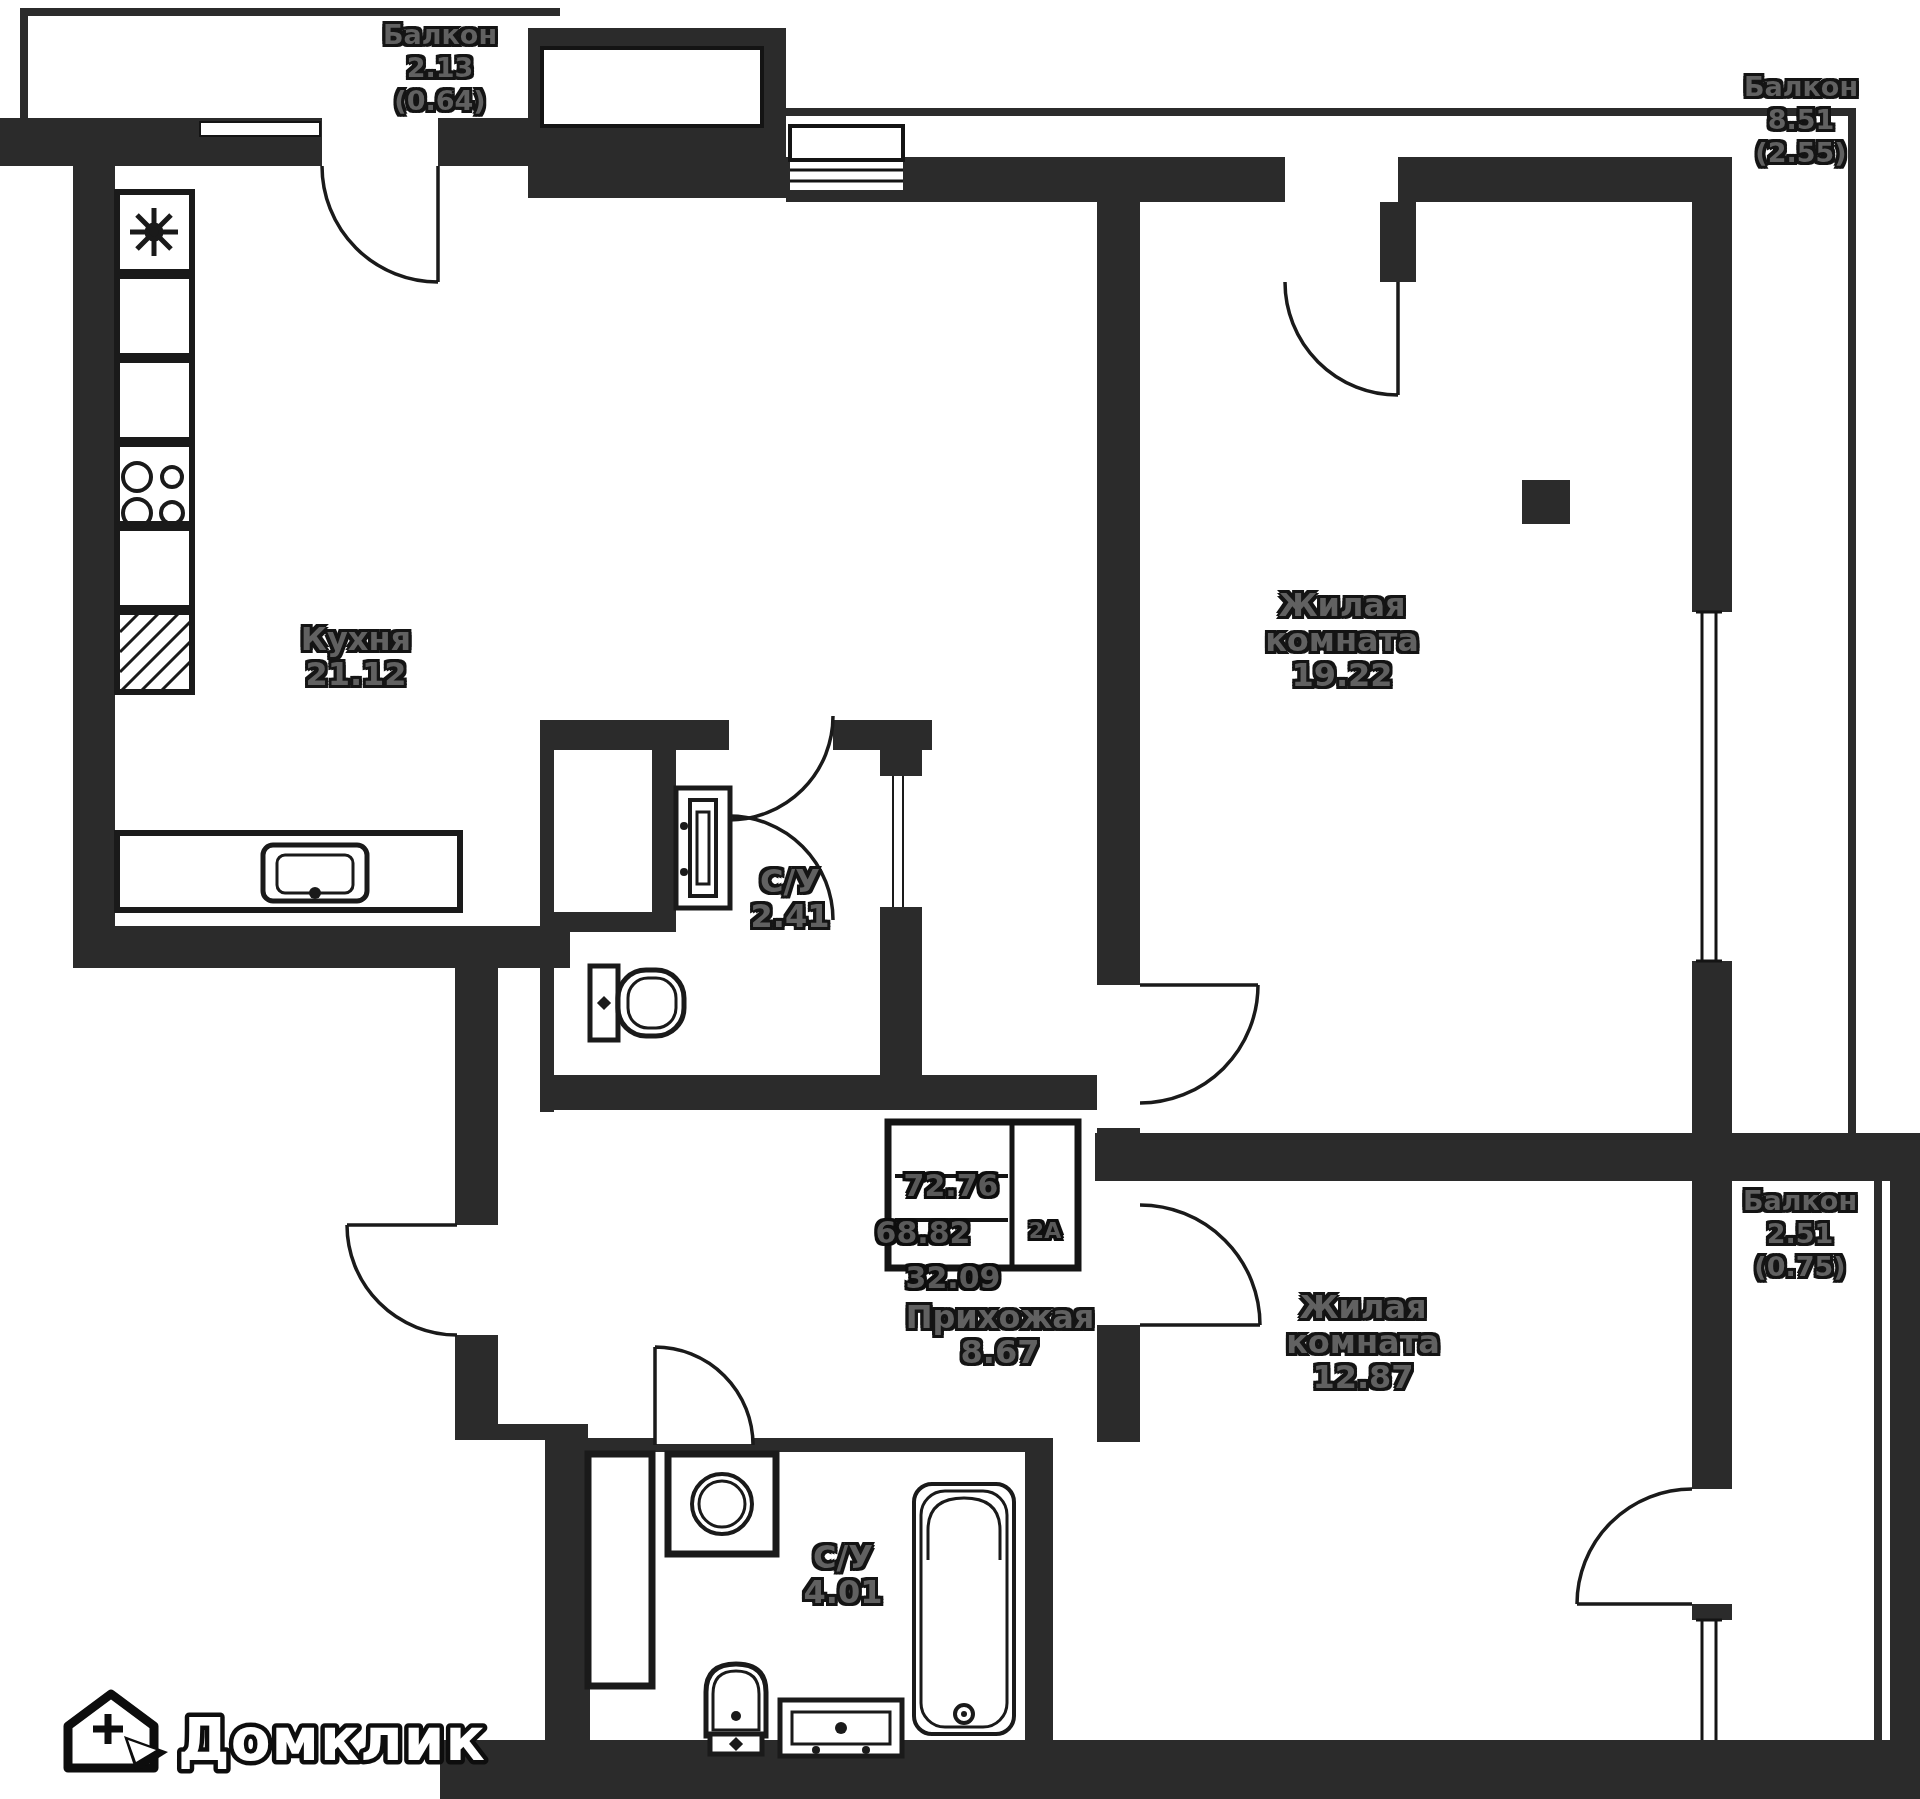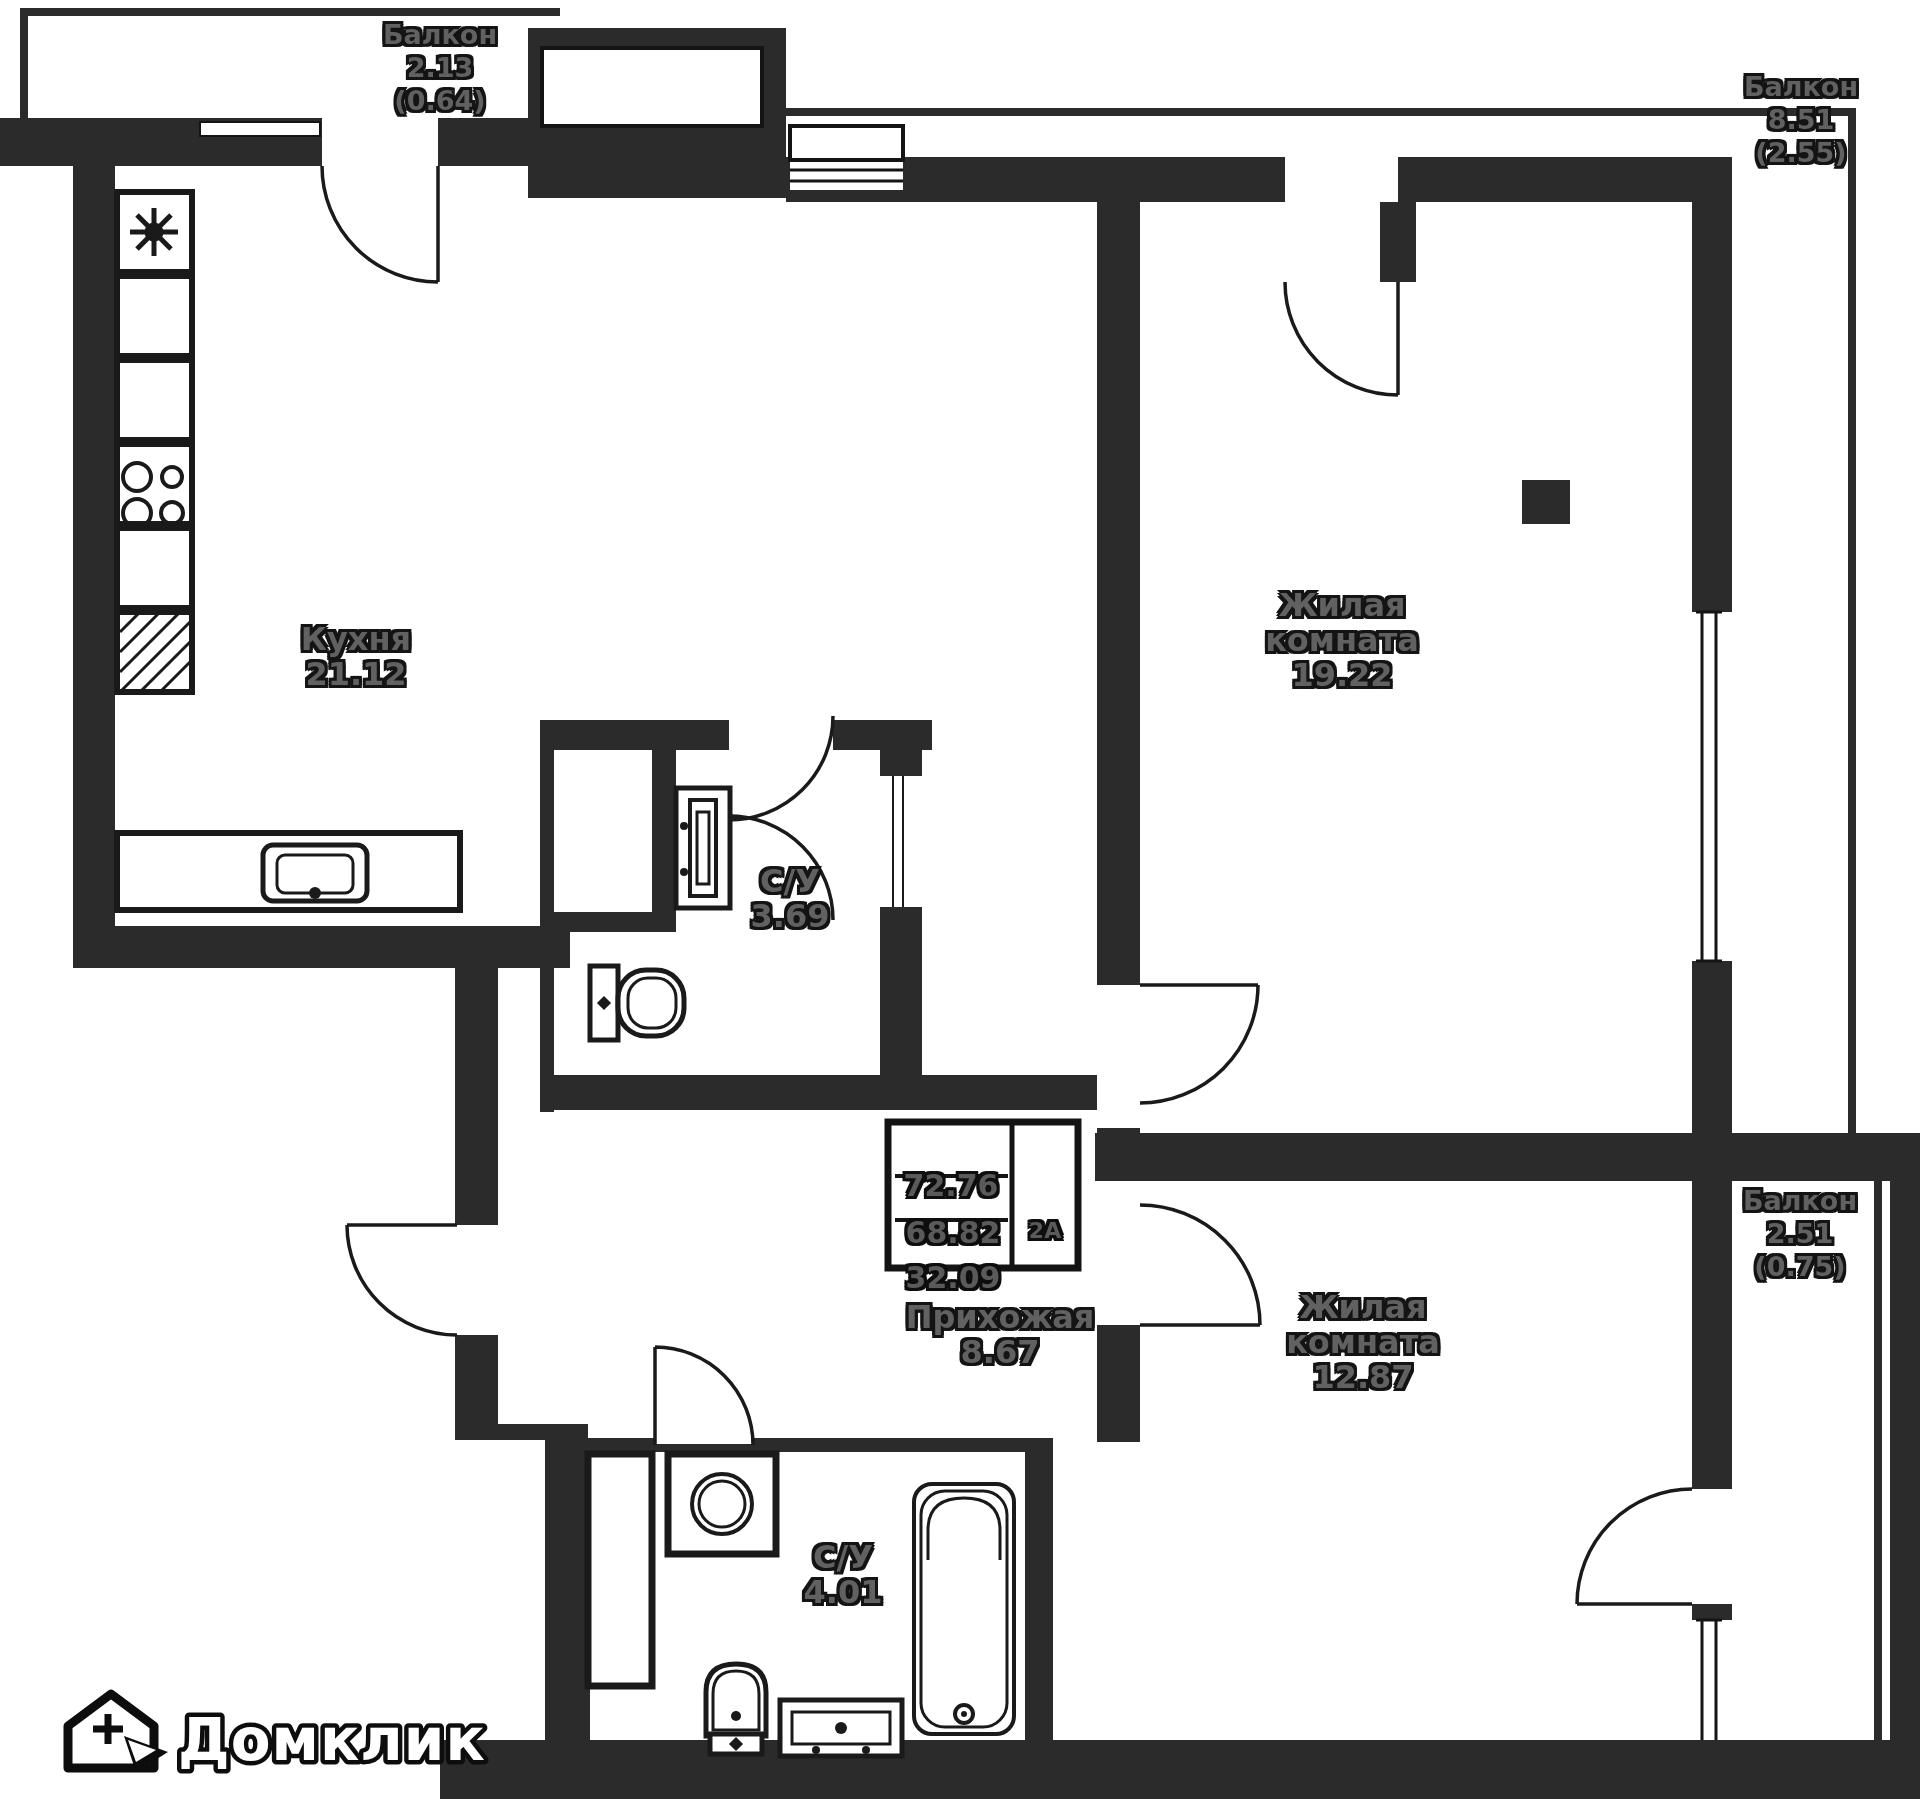--- a/index.html
+++ b/index.html
@@ -244,31 +244,31 @@
 </div>
 
 <div class="plabel" style="left:1363px;top:1290px">
   <div>Жилая</div>
   <div>комната</div>
   <div>12.87</div>
 </div>
 
 <div class="plabel" style="left:790px;top:864px">
   <div>С/У</div>
-  <div>3.69</div>
+  <div>2.41</div>
 </div>
 
 <div class="plabel" style="left:843px;top:1540px">
   <div>С/У</div>
   <div>4.01</div>
 </div>
 
 <div class="plabel" style="left:1000px;top:1300px">
   <div>Прихожая</div>
   <div>8.67</div>
 </div>
 
 <div class="stamp-num" style="left:951px;top:1151px">72.76</div>
-<div class="stamp-num" style="left:953px;top:1198px">68.82</div>
+<div class="stamp-num" style="left:923px;top:1198px">68.82</div>
 <div class="stamp-num" style="left:953px;top:1243px">32.09</div>
 <div class="stamp-num stamp-type" style="left:1045px;top:1196px">2А</div>
 
 </div>
 
 </body></html>

